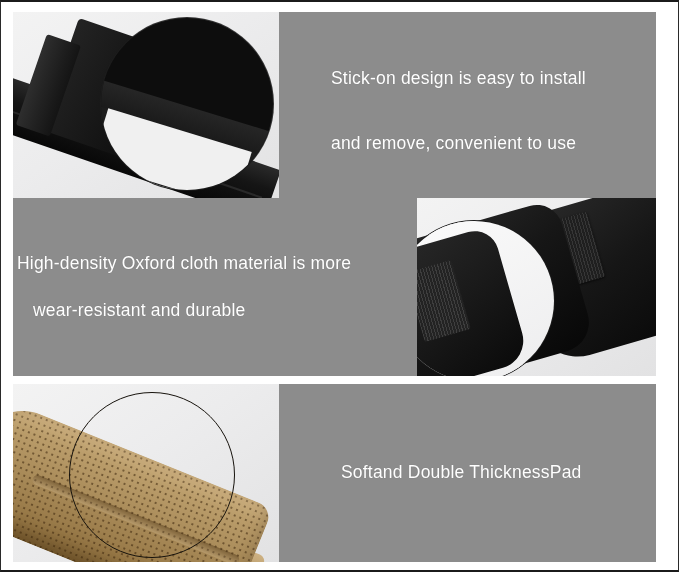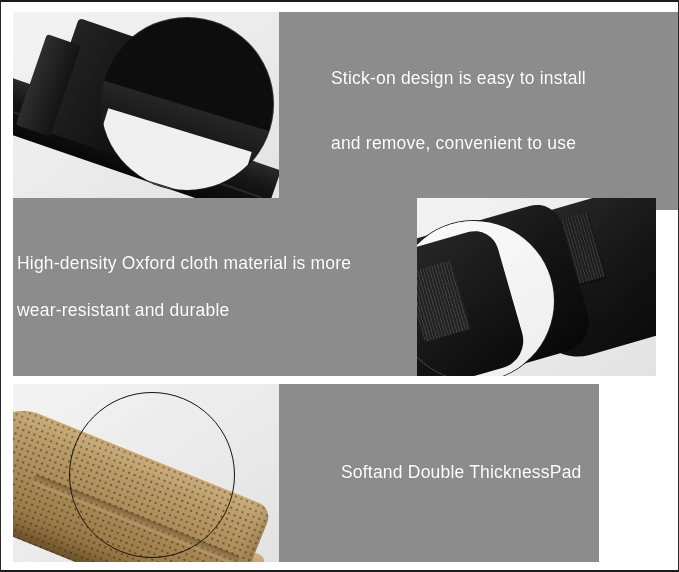--- a/index.html
+++ b/index.html
@@ -52,21 +52,21 @@
   .caption-line {
     color: #ffffff;
     font-size: 17.5px;
     line-height: 1.1;
     letter-spacing: 0.2px;
     white-space: nowrap;
     text-shadow: 0 0 1px rgba(0,0,0,.18);
   }
 
   
-  #panel-1 { left: 12px; top: 10px; width: 643px; height: 198px; padding-left: 22px; }
+  #panel-1 { left: 12px; top: 10px; width: 643px; height: 198px; }
   #panel-1 .panel-photo { left: 0; width: 266px; }
   #panel-1 .panel-text  { left: 266px; right: 0; padding-left: 52px; }
   #panel-1 .caption-line + .caption-line { margin-top: 45px; }
 
   
   .p1-strap-main {
     position: absolute;
     left: -34px; top: 56px;
     width: 310px; height: 54px;
     background: linear-gradient(180deg,#2a2a2a 0%,#151515 40%,#080808 100%);
@@ -143,21 +143,21 @@
     width: 220px; height: 58px;
     background: linear-gradient(180deg,#1c1c1c,#090909);
     transform: rotate(17deg);
     transform-origin: left center;
   }
 
   
   #panel-2 { left: 12px; top: 196px; width: 643px; height: 178px; }
   #panel-2 .panel-text  { left: 0; width: 404px; padding-left: 4px; }
   #panel-2 .panel-photo { left: 404px; right: 0; }
-  #panel-2 .caption-line + .caption-line { margin-top: 27px; }
+  #panel-2 .caption-line + .caption-line { margin-top: 27px; margin-left: 16px; }
 
   .p2-pad {
     position: absolute;
     border-radius: 46px 26px 30px 44px;
     background: linear-gradient(155deg,#2b2b2b 0%,#161616 48%,#070707 100%);
   }
   .p2-pad-left  { left: -28px; top: 24px;  width: 190px; height: 150px; transform: rotate(-16deg); }
   .p2-pad-right { left: 106px; top: -4px;  width: 188px; height: 150px; transform: rotate(-16deg); }
   .p2-strapband {
     position: absolute;
@@ -195,21 +195,21 @@
     left: 20px; top: 44px;
     width: 48px; height: 72px;
     border-radius: 3px;
     background-color: #232323;
     background-image: repeating-linear-gradient(90deg,
         rgba(255,255,255,.12) 0 1px, rgba(0,0,0,0) 1px 3px);
     transform: rotate(-16deg);
   }
 
   
-  #panel-3 { left: 12px; top: 382px; width: 586px; height: 178px; }
+  #panel-3 { left: 12px; top: 382px; width: 643px; height: 178px; }
   #panel-3 .panel-photo { left: 0; width: 266px; }
   #panel-3 .panel-text  { left: 266px; right: 0; padding-left: 62px; }
   #panel-3 .caption-line + .caption-line { margin-top: 27px; }
 
   .p3-pad {
     position: absolute;
     left: -18px; top: 12px;
     width: 300px; height: 124px;
     transform: rotate(22deg);
     transform-origin: left top;

